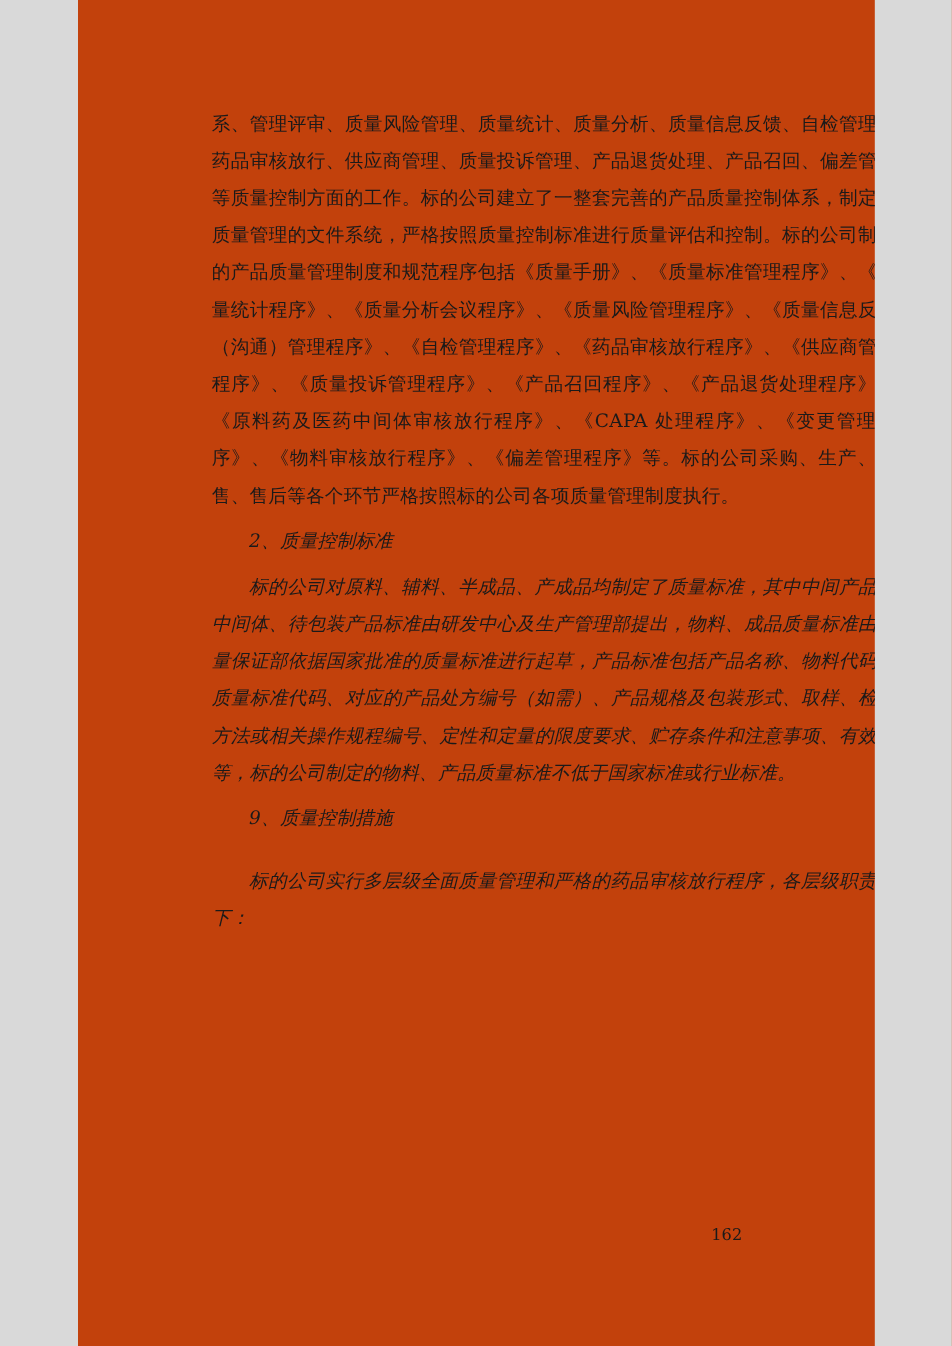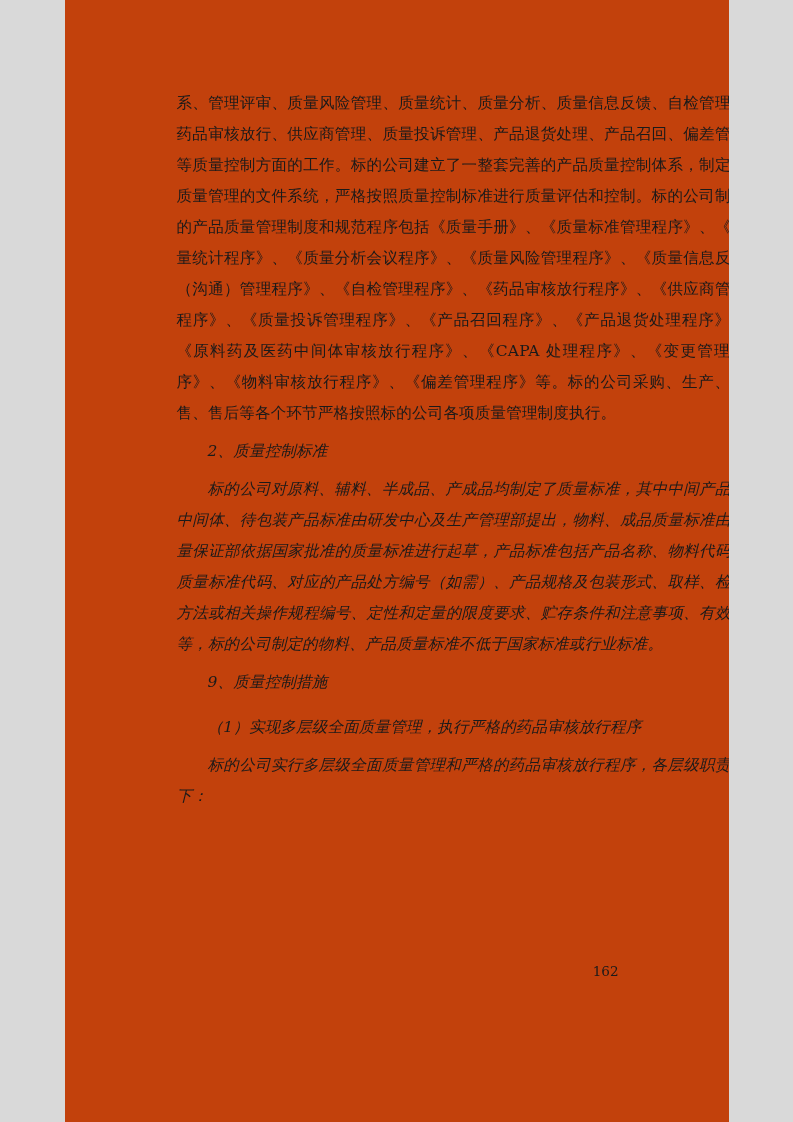--- a/index.html
+++ b/index.html
@@ -37,21 +37,21 @@
   p.indent {
     text-indent: 2em;
     font-style: italic;
   }
   .spacer-sm {
     height: 7px;
   }
   .page-number {
     position: absolute;
     right: 110px;
-    top: 963px;
+    top: 1021px;
     font-size: 13.5px;
     color: #1a1a1a;
     font-family: "DejaVu Serif", "Liberation Serif", serif;
   }
 </style>
 </head>
 <body>
 
 <div class="page">
   <div class="content">
@@ -68,21 +68,20 @@
 
     <div class="spacer-sm"></div>
 
     <p class="indent">9、质量控制措施</p>
 
     <div class="spacer-sm"></div>
 
 
     <div class="spacer-sm"></div>
 
-    <p class="indent">（1）实现多层级全面质量管理，执行严格的药品审核放行程序</p>
 
     <div class="spacer-sm"></div>
 
     <p class="indent">标的公司实行多层级全面质量管理和严格的药品审核放行程序，各层级职责如下：</p>
 
   </div>
 
   <div class="page-number">162</div>
 </div>
 

